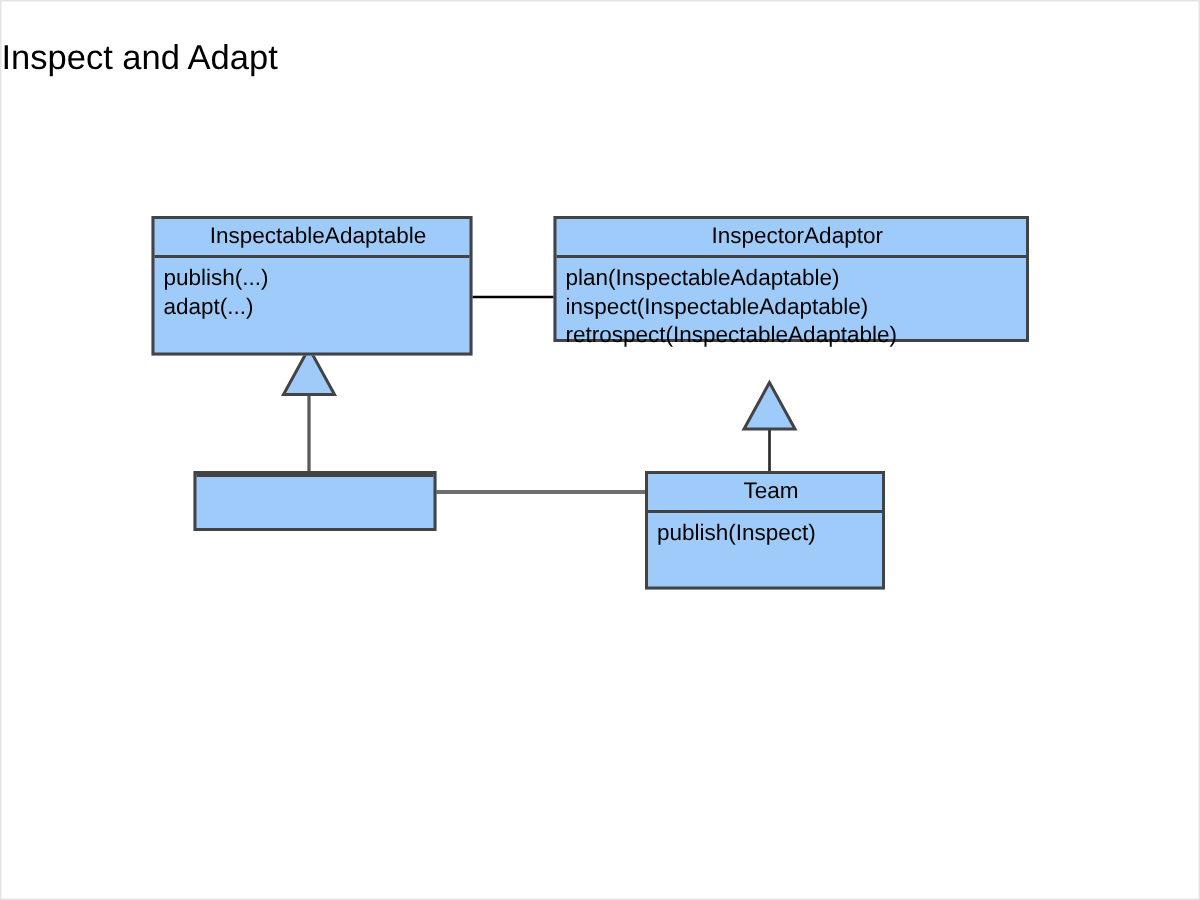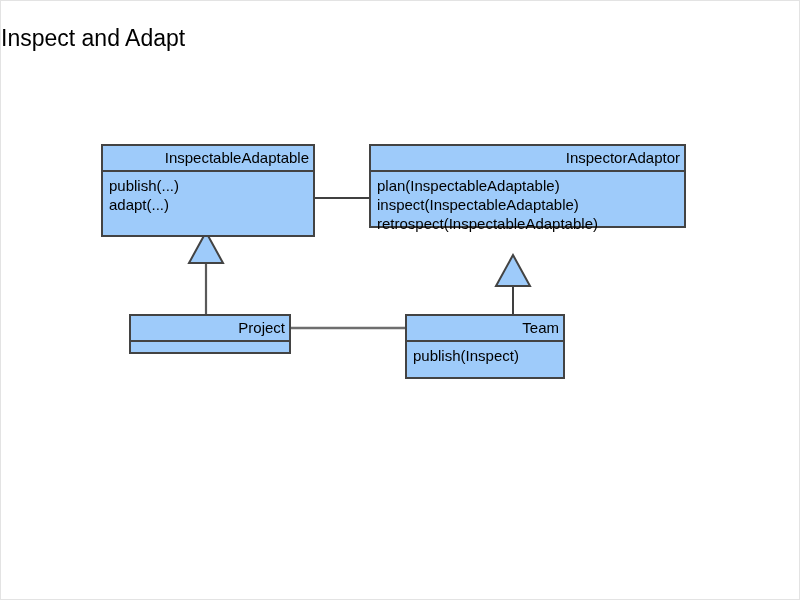--- a/index.html
+++ b/index.html
@@ -51,21 +51,21 @@
   
   .uml-class {
     position: absolute;
     box-sizing: border-box;
     border: 2px solid #434343;
     background: #9ecbfa;
     display: flex;
     flex-direction: column;
   }
   .uml-class-name {
-    text-align: right;
+    text-align: center;
     font-size: 15px;
     line-height: 17px;
     padding: 3px 4px 4px 12px;
     white-space: nowrap;
     color: #000000;
   }
   .uml-divider {
     height: 0;
     border-top: 2px solid #434343;
   }
@@ -87,21 +87,21 @@
   #class-inspectableadaptable {
     left: 100px; top: 143px; width: 214px; height: 93px;
   }
   #class-inspectoradaptor {
     left: 368px; top: 143px; width: 317px; height: 84px;
   }
   #class-project {
     left: 128px; top: 313px; width: 162px; height: 40px;
   }
   #class-team {
-    left: 404px; top: 313px; width: 160px; height: 65px;
+    left: 429px; top: 313px; width: 160px; height: 79px;
   }
   #class-project .uml-class-body { min-height: 14px; }
 </style>
 </head>
 <body>
 
 <div id="canvas">
 
   <div id="diagram-title">Inspect and Adapt</div>
 
@@ -131,21 +131,20 @@
     <div class="uml-class-name">InspectorAdaptor</div>
     <div class="uml-divider"></div>
     <div class="uml-class-body">
       <div class="uml-member">plan(InspectableAdaptable)</div>
       <div class="uml-member">inspect(InspectableAdaptable)</div>
       <div class="uml-member">retrospect(InspectableAdaptable)</div>
     </div>
   </div>
 
   <div class="uml-class" id="class-project">
-    <div class="uml-class-name">Project</div>
     <div class="uml-divider"></div>
     <div class="uml-class-body empty"></div>
   </div>
 
   <div class="uml-class" id="class-team">
     <div class="uml-class-name">Team</div>
     <div class="uml-divider"></div>
     <div class="uml-class-body">
       <div class="uml-member">publish(Inspect)</div>
     </div>

